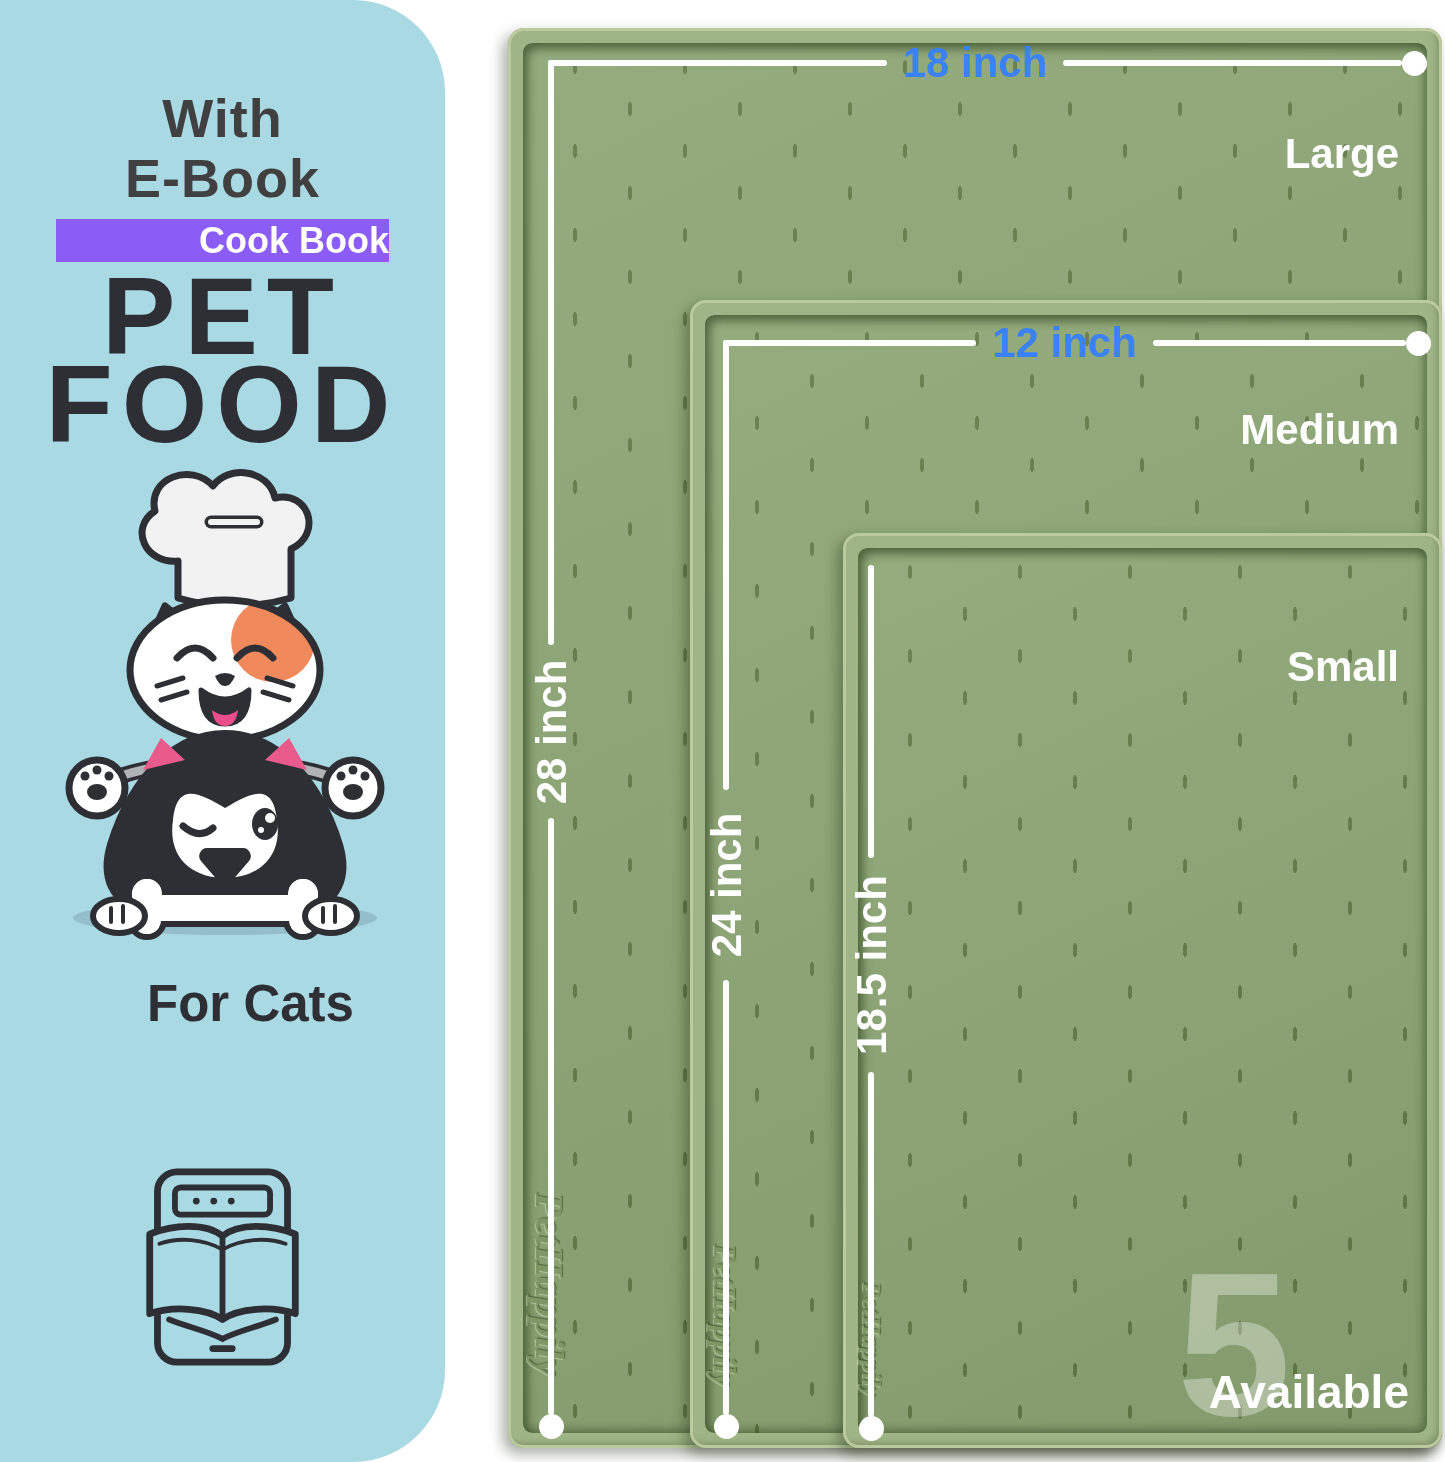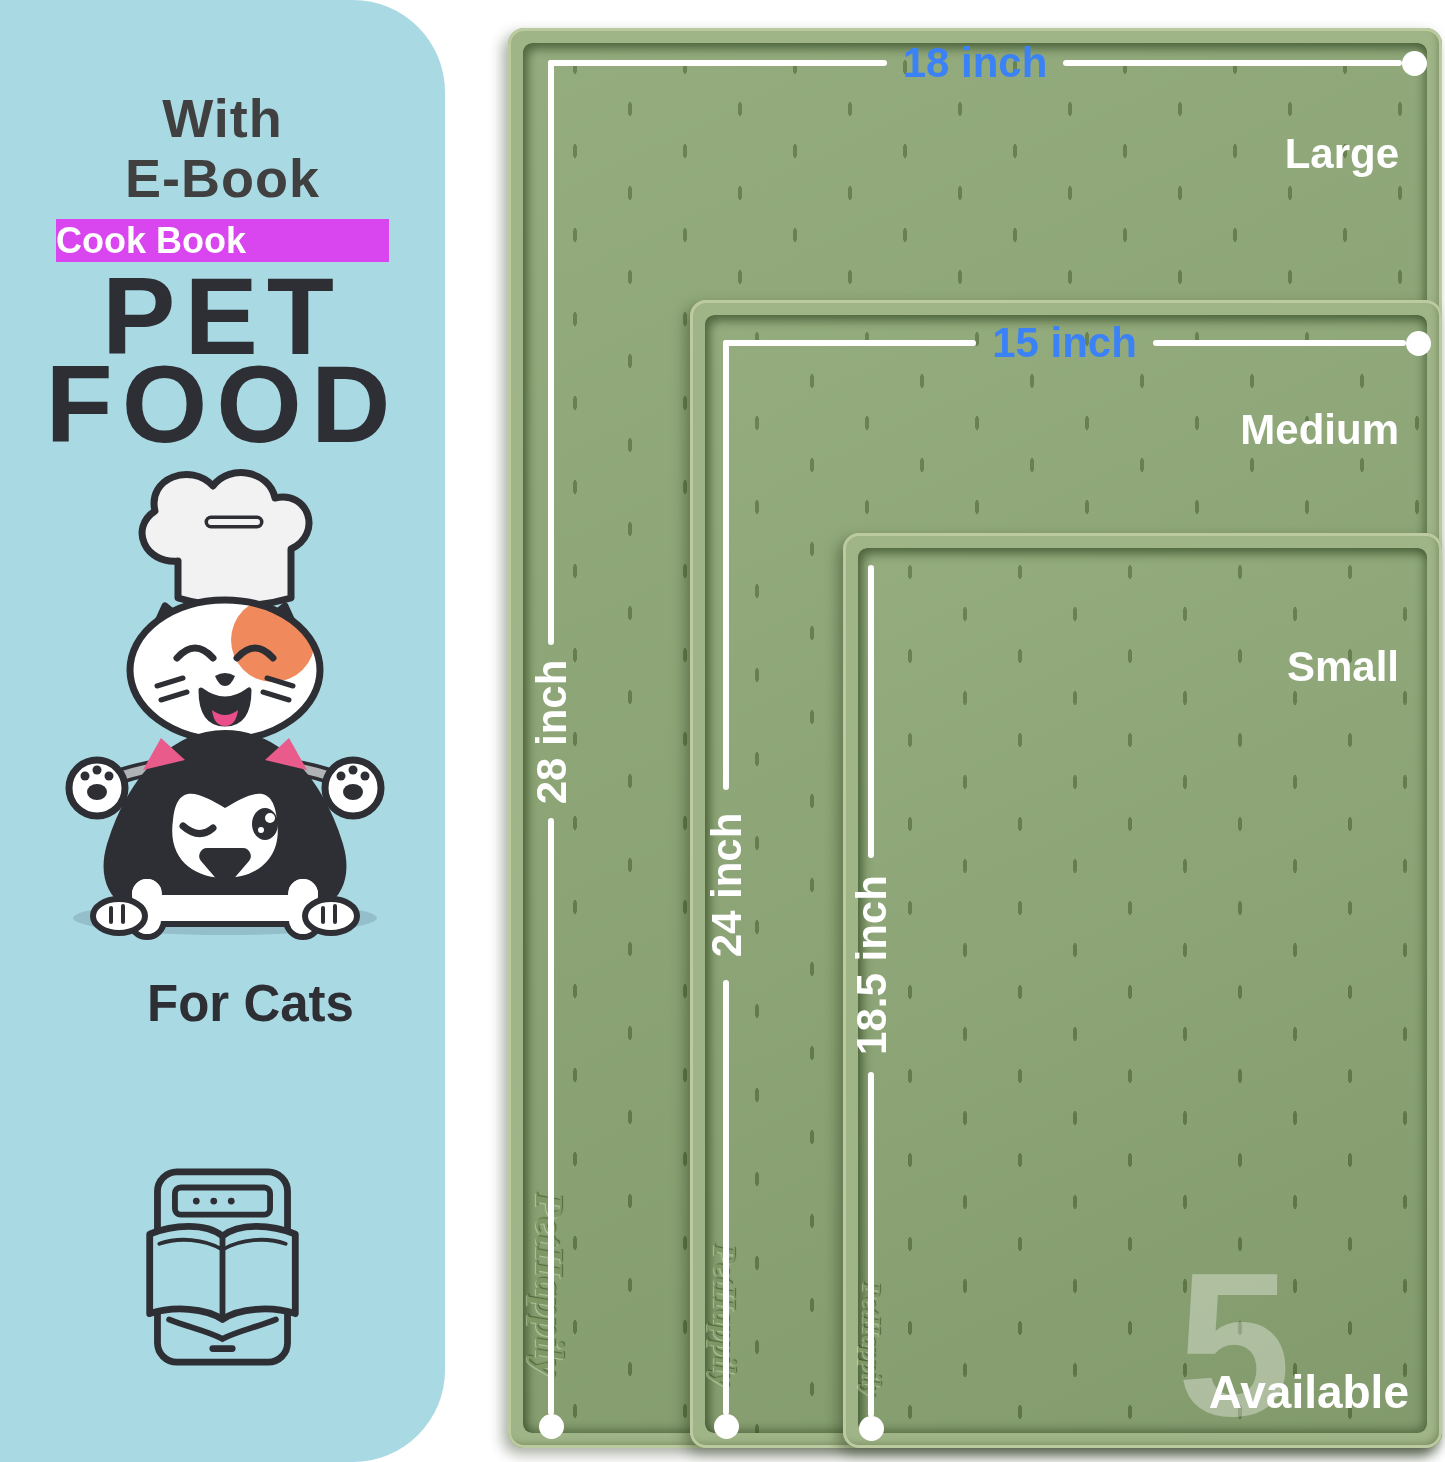--- a/index.html
+++ b/index.html
@@ -4,22 +4,22 @@
 <style>
   html,body{margin:0;padding:0;background:#ffffff;}
   .canvas{position:relative;width:1445px;height:1462px;background:#ffffff;overflow:hidden;
           font-family:"Liberation Sans",sans-serif;}
 
   
   .panel{position:absolute;left:0;top:0;width:445px;height:1462px;background:#a9d9e3;
          border-radius:0 92px 92px 0;}
   .panel .line-with{position:absolute;top:88px;left:0;width:100%;text-align:center;
          font-size:54px;line-height:60px;font-weight:bold;color:#404040;letter-spacing:1px;}
-  .badge-bar{position:absolute;top:219px;left:56px;width:333px;height:43px;background:#d946ef;
-         color:#ffffff;font-size:36px;font-weight:bold;text-align:left;line-height:43px;}
+  .badge-bar{position:absolute;top:219px;left:56px;width:333px;height:43px;background:#8b5cf6;
+         color:#ffffff;font-size:36px;font-weight:bold;text-align:right;line-height:43px;}
   .big-title{position:absolute;top:272px;left:0;width:100%;text-align:center;color:#2d2f35;
          font-size:110px;font-weight:bold;line-height:88px;letter-spacing:9px;}
   .audience{position:absolute;top:977px;left:0;width:100%;text-align:center;color:#2d2f35;
          font-size:51px;font-weight:bold;line-height:54px;padding-left:28px;}
   .illus{position:absolute;left:15px;top:458px;width:420px;height:500px;}
   .ebook{position:absolute;left:140px;top:1166px;width:165px;height:206px;}
 
   
   .mat{position:absolute;background:#a0b587;border-radius:16px;
        box-shadow:inset 0 0 0 3px #bcca9f, inset -4px -4px 7px rgba(45,65,28,.35),
@@ -224,21 +224,21 @@
   </div>
 
   <div class="dimh" id="dimh-large">
     <div class="hseg"></div>
     <span class="dim-label">18 inch</span>
     <div class="hseg"></div>
     <div class="dot"></div>
   </div>
   <div class="dimh" id="dimh-medium">
     <div class="hseg"></div>
-    <span class="dim-label">15 inch</span>
+    <span class="dim-label">12 inch</span>
     <div class="hseg"></div>
     <div class="dot"></div>
   </div>
 
   <div class="dimv" id="dimv-large">
     <div class="vseg seg-a"></div>
     <div class="vlabel-box">
       <span>28 inch</span>
     </div>
     <div class="vseg seg-b"></div>

